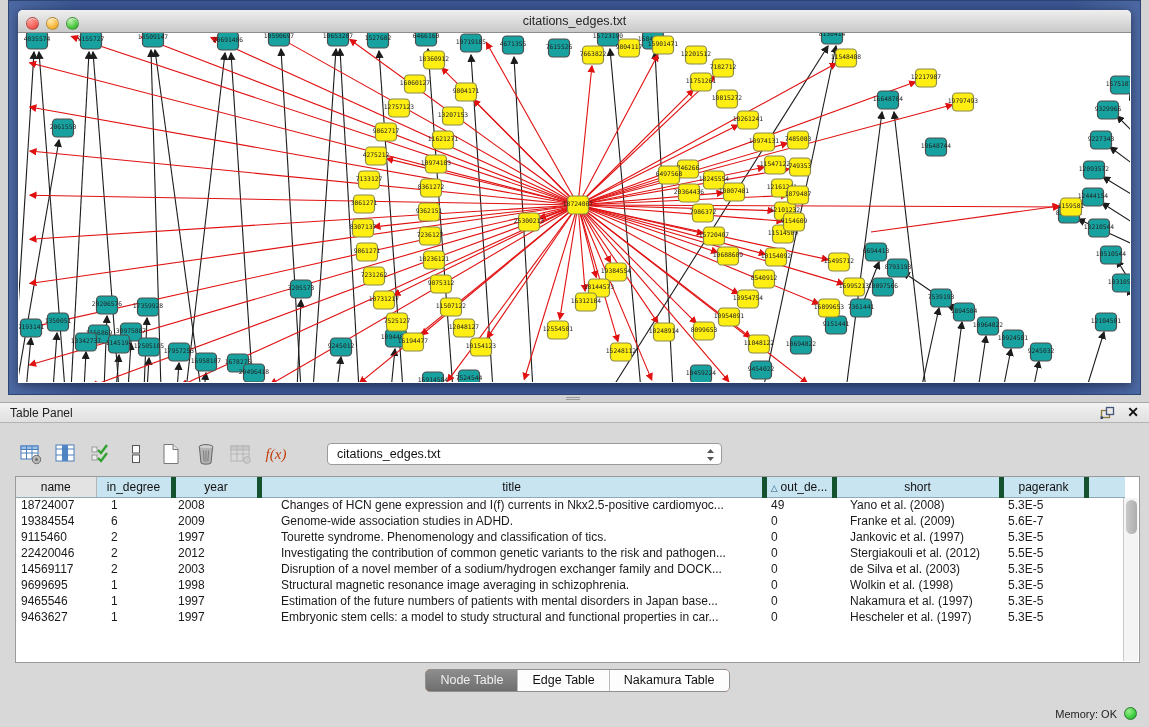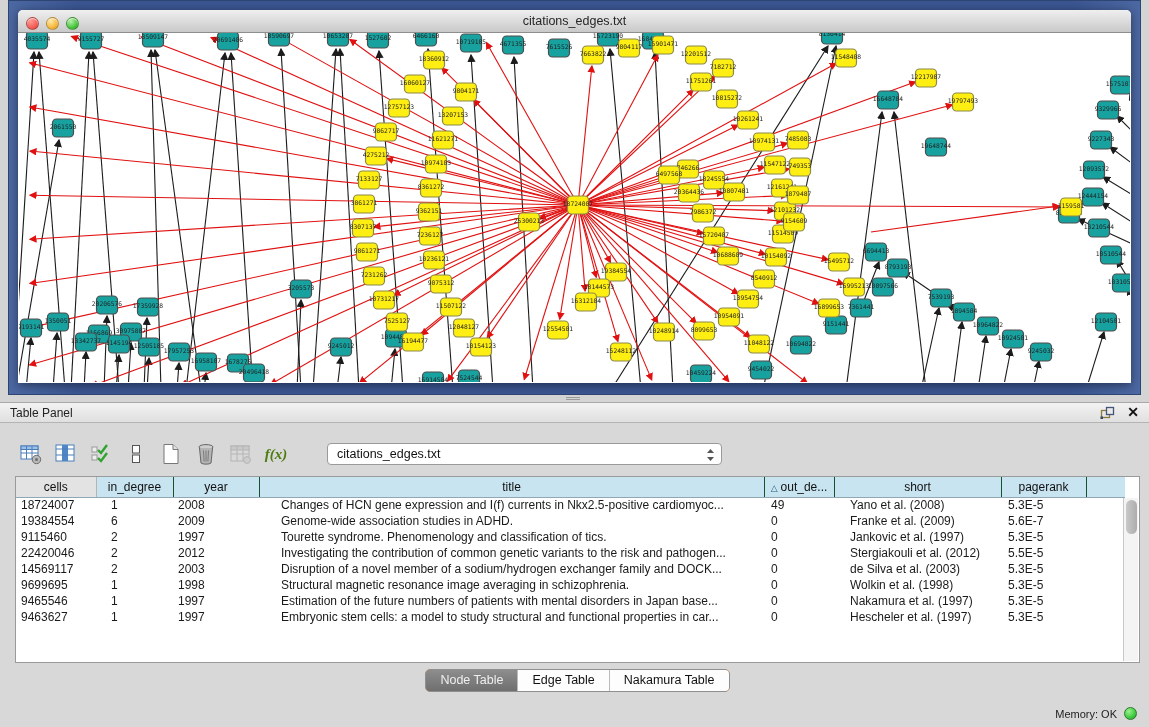--- a/index.html
+++ b/index.html
@@ -36,31 +36,31 @@
     border-top:1px solid #a8a8a8; border-bottom:1px solid #b4b4b4;
     font-size:12px; color:#222; padding:3px 10px 0; position:relative; }
   .ph-icons { position:absolute; right:10px; top:2px; display:flex; gap:12px; align-items:center; }
   .float-ic svg { display:block; }
   .close-ic { font-size:14px; font-weight:700; color:#111; line-height:15px; cursor:default; }
 
   .panel-body { height:277px; background:#d8d8d8; padding:14px 9px 0 15px; }
   .toolbar { display:flex; align-items:center; height:34px; }
   .tbtn { width:32px; height:30px; border:0; background:transparent; display:flex;
     align-items:center; justify-content:center; margin-right:3px; }
-  .fx { font-family:"Liberation Serif", serif; font-style:italic; font-weight:700;
-    font-size:15px; color:#4d7c0f; }
+  .fx { font-family:"Liberation Serif", serif; font-style:italic; font-weight:400;
+    font-size:15px; color:#c2410c; }
   .combo { margin-left:32px; width:395px; height:22px; background:#fff;
     border:1px solid #9a9a9a; border-radius:4px; display:flex; align-items:center;
     font-size:12.5px; color:#111; padding-left:9px; position:relative; }
   .combo svg { position:absolute; right:6px; top:4px; }
 
   .tablebox { position:relative; margin-top:5px; width:1125px; height:187px;
     background:#fff; border:1px solid #9a9a9a; }
   table { border-collapse:collapse; table-layout:fixed; width:1109px; }
-  th { height:20px; background:#c9e4f1; border-right:1px solid #14532d;
+  th { height:20px; background:#c9e4f1; border-right:5px solid #14532d;
     border-bottom:1px solid #8fa8b5; font-weight:400; font-size:12px; color:#111;
     overflow:hidden; white-space:nowrap; }
   th:first-child { background:#e3e3e3; border-right:1px solid #b5b5b5; }
   th:last-child { border-right:0; }
   .sort-tri { font-size:9px; color:#23607e; margin-right:3px; }
   td { height:16px; font-size:12px; color:#1a1a1a; white-space:nowrap;
     overflow:hidden; padding:0; }
   td.c0 { padding-left:5px; }  td.c1 { padding-left:15px; } td.c2 { padding-left:5px; }
   td.c3 { padding-left:22px; } td.c4 { padding-left:7px; }  td.c5 { padding-left:16px; }
   td.c6 { padding-left:7px; }
@@ -578,21 +578,21 @@
           <col style="width: 77px;">
           <col style="width: 86px;">
           <col style="width: 505px;">
           <col style="width: 70px;">
           <col style="width: 167px;">
           <col style="width: 85px;">
           <col style="width: 39px;">
         </colgroup>
       <thead>
           <tr id="hrow">
-            <th>cells</th>
+            <th>name</th>
             <th>in_degree</th>
             <th>year</th>
             <th>title</th>
             <th><span class="sort-tri">△</span>out_de...</th>
             <th>short</th>
             <th>pagerank</th>
             <th></th>
           </tr>
         </thead>
       <tbody id="tbody">

